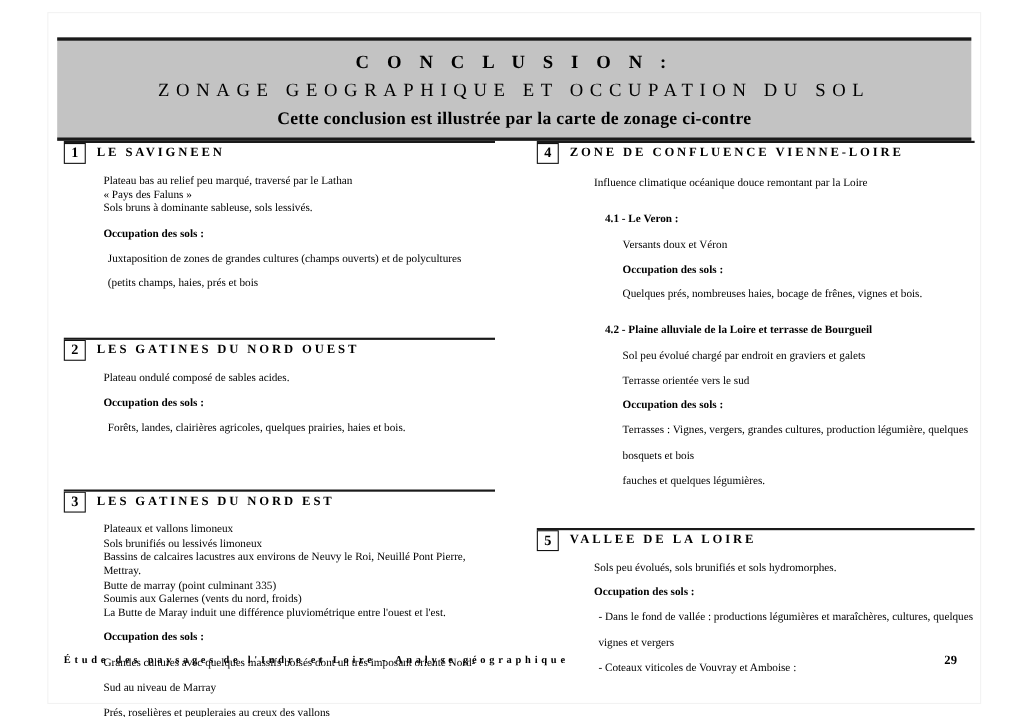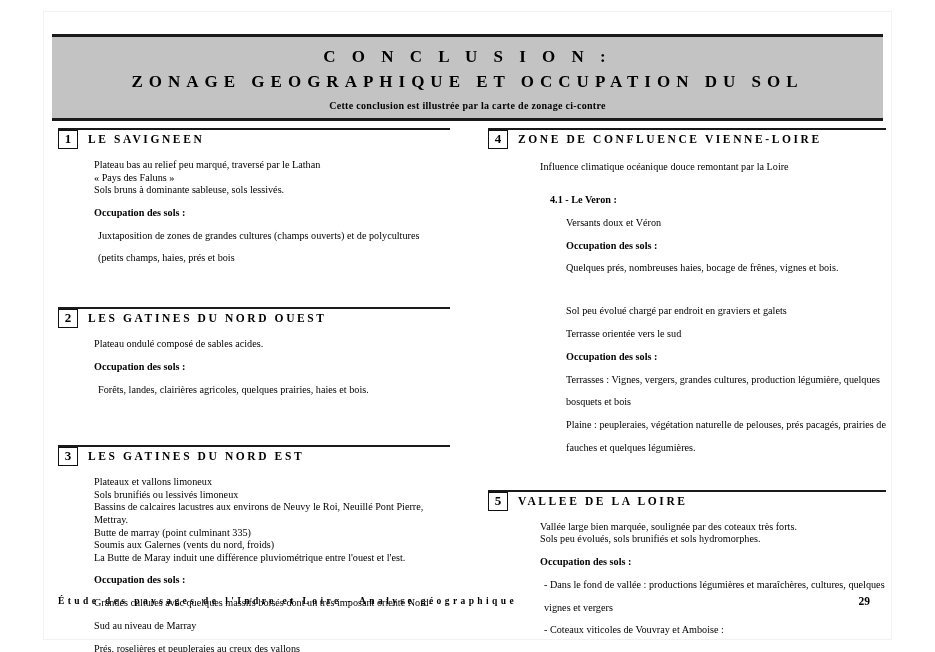--- a/index.html
+++ b/index.html
@@ -52,27 +52,27 @@
   }
   .title-line1 {
     font-size: 17px;
     font-weight: bold;
     letter-spacing: 6px;
     line-height: 1.35;
     white-space: pre;
   }
   .title-line2 {
     font-size: 17px;
-    font-weight: bold;
+    font-weight: normal;
     letter-spacing: 6px;
     line-height: 1.5;
     white-space: pre;
   }
   .title-sub {
-    font-size: 10px;
+    font-size: 16px;
     font-weight: bold;
     letter-spacing: 0.3px;
     margin-top: 6px;
   }
 
   
   .col {
     position: absolute;
     top: 128px;
   }
@@ -277,44 +277,43 @@
           <div class="subsec-body">
             <p>Versants doux et Véron</p>
             <p class="lbl">Occupation des sols :</p>
             <p>Quelques prés,  nombreuses haies, bocage de frênes, vignes et bois.</p>
           </div>
         </div>
 
         <div class="sp-m"></div>
 
         <div class="sub-wrap">
+          <p class="subsec-title">4.2 - Plaine alluviale de la Loire et terrasse de Bourgueil</p>
           <div class="subsec-body">
             <p>Sol peu évolué chargé par endroit en graviers et galets</p>
             <p>Terrasse orientée vers le sud</p>
             <p class="lbl">Occupation des sols :</p>
             <p>Terrasses : Vignes, vergers, grandes cultures, production légumière, quelques</p>
             <p>bosquets et bois</p>
-            <p>Plaine :  peupleraies, végétation naturelle de pelouses, prés pacagés, prairies de</p>
             <p>fauches et quelques légumières.</p>
           </div>
         </div>
       </div>
     </div>
 
     <div style="height:25px"></div>
 
     <div class="section">
       <div class="sec-rule"></div>
       <div class="sec-head">
         <div class="num-box">5</div>
         <div class="sec-title">VALLEE DE LA LOIRE</div>
       </div>
       <div class="sec-body">
         <div class="para">
-          <p>Vallée large bien marquée, soulignée par des coteaux très forts.</p>
           <p>Sols peu évolués, sols brunifiés et sols hydromorphes.</p>
         </div>
         <div class="sp-m"></div>
         <p class="lbl">Occupation des sols :</p>
         <div class="indent1">
           <p class="justify">- Dans le fond de vallée : productions légumières et maraîchères, cultures, quelques</p>
           <p>vignes et vergers</p>
           <p>- Coteaux viticoles de Vouvray et Amboise :</p>
 
         </div>

